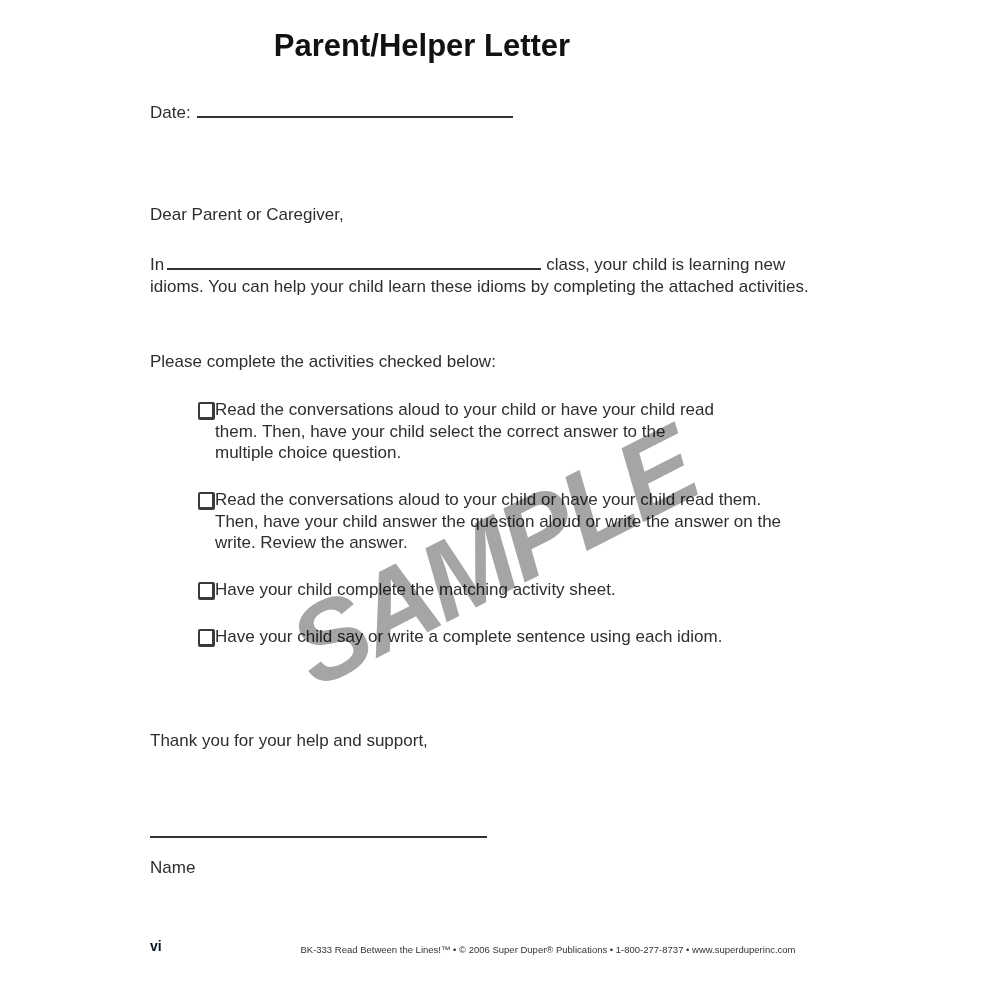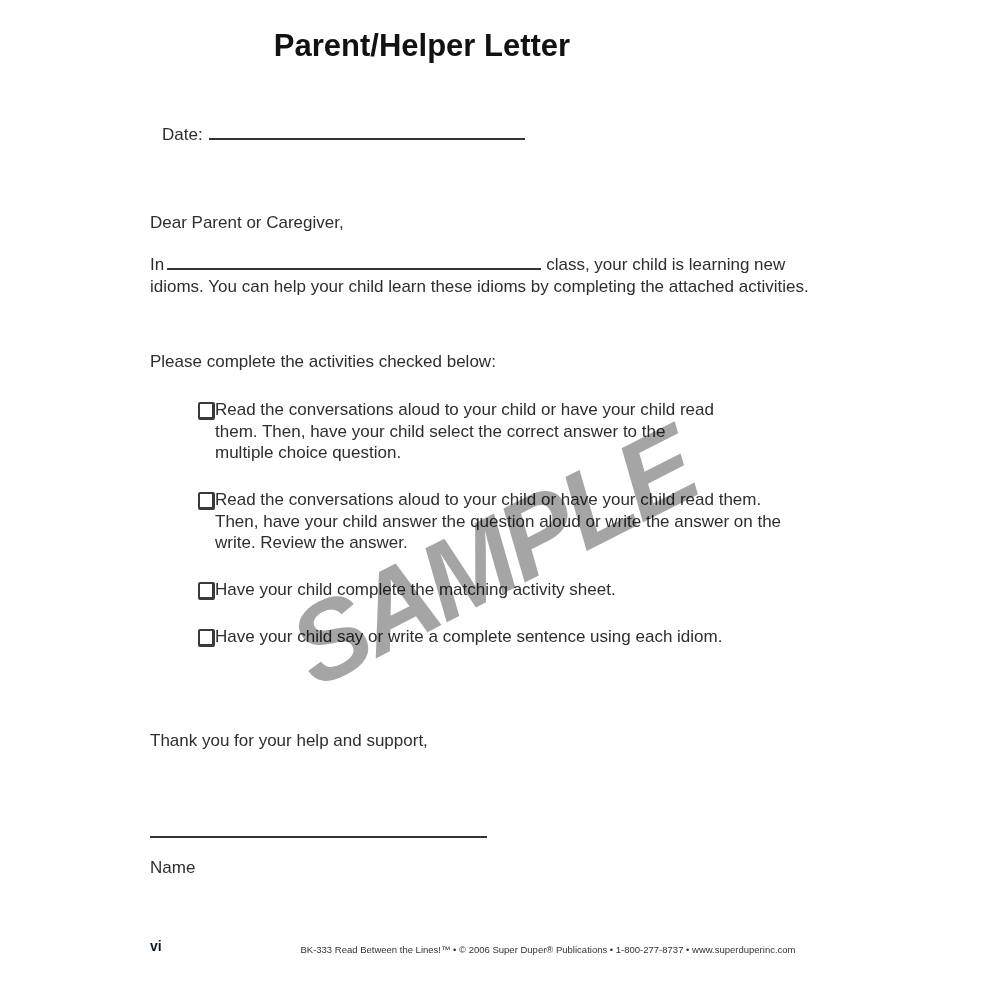--- a/index.html
+++ b/index.html
@@ -5,28 +5,28 @@
   html,body{margin:0;padding:0;background:#fff;}
   .page{
     position:relative;width:1000px;height:1000px;background:#ffffff;
     font-family:"Liberation Sans", sans-serif;color:#2e2e2e;overflow:hidden;
   }
   .title{
     position:absolute;top:28px;left:0;width:844px;text-align:center;
     font-size:31px;font-weight:900;color:#121212;letter-spacing:0px;
   }
   .row{position:absolute;left:150px;font-size:17px;line-height:22px;}
-  .date-row{top:122px;margin-left:12px;}
+  .date-row{top:100px;}
   .blank{
     display:inline-block;vertical-align:baseline;
     border-bottom:2px solid #333;height:16px;
   }
   .date-blank{width:316px;margin-left:6px;}
   .class-blank{width:374px;margin:0 5px 0 3px;}
-  .salutation{top:212px;}
+  .salutation{top:204px;}
   .intro{top:252px;width:692px;}
   .instruction{top:351px;}
   .activity{position:absolute;left:198px;display:flex;align-items:flex-start;}
   .act-1{top:399px;}
   .act-2{top:489px;}
   .act-3{top:579px;}
   .act-4{top:626px;text-align:center;}
   .checkbox{
     width:12px;height:13px;margin-top:3px;flex:0 0 auto;
     border-top:2px solid #3a3a3a;border-left:2px solid #3a3a3a;

